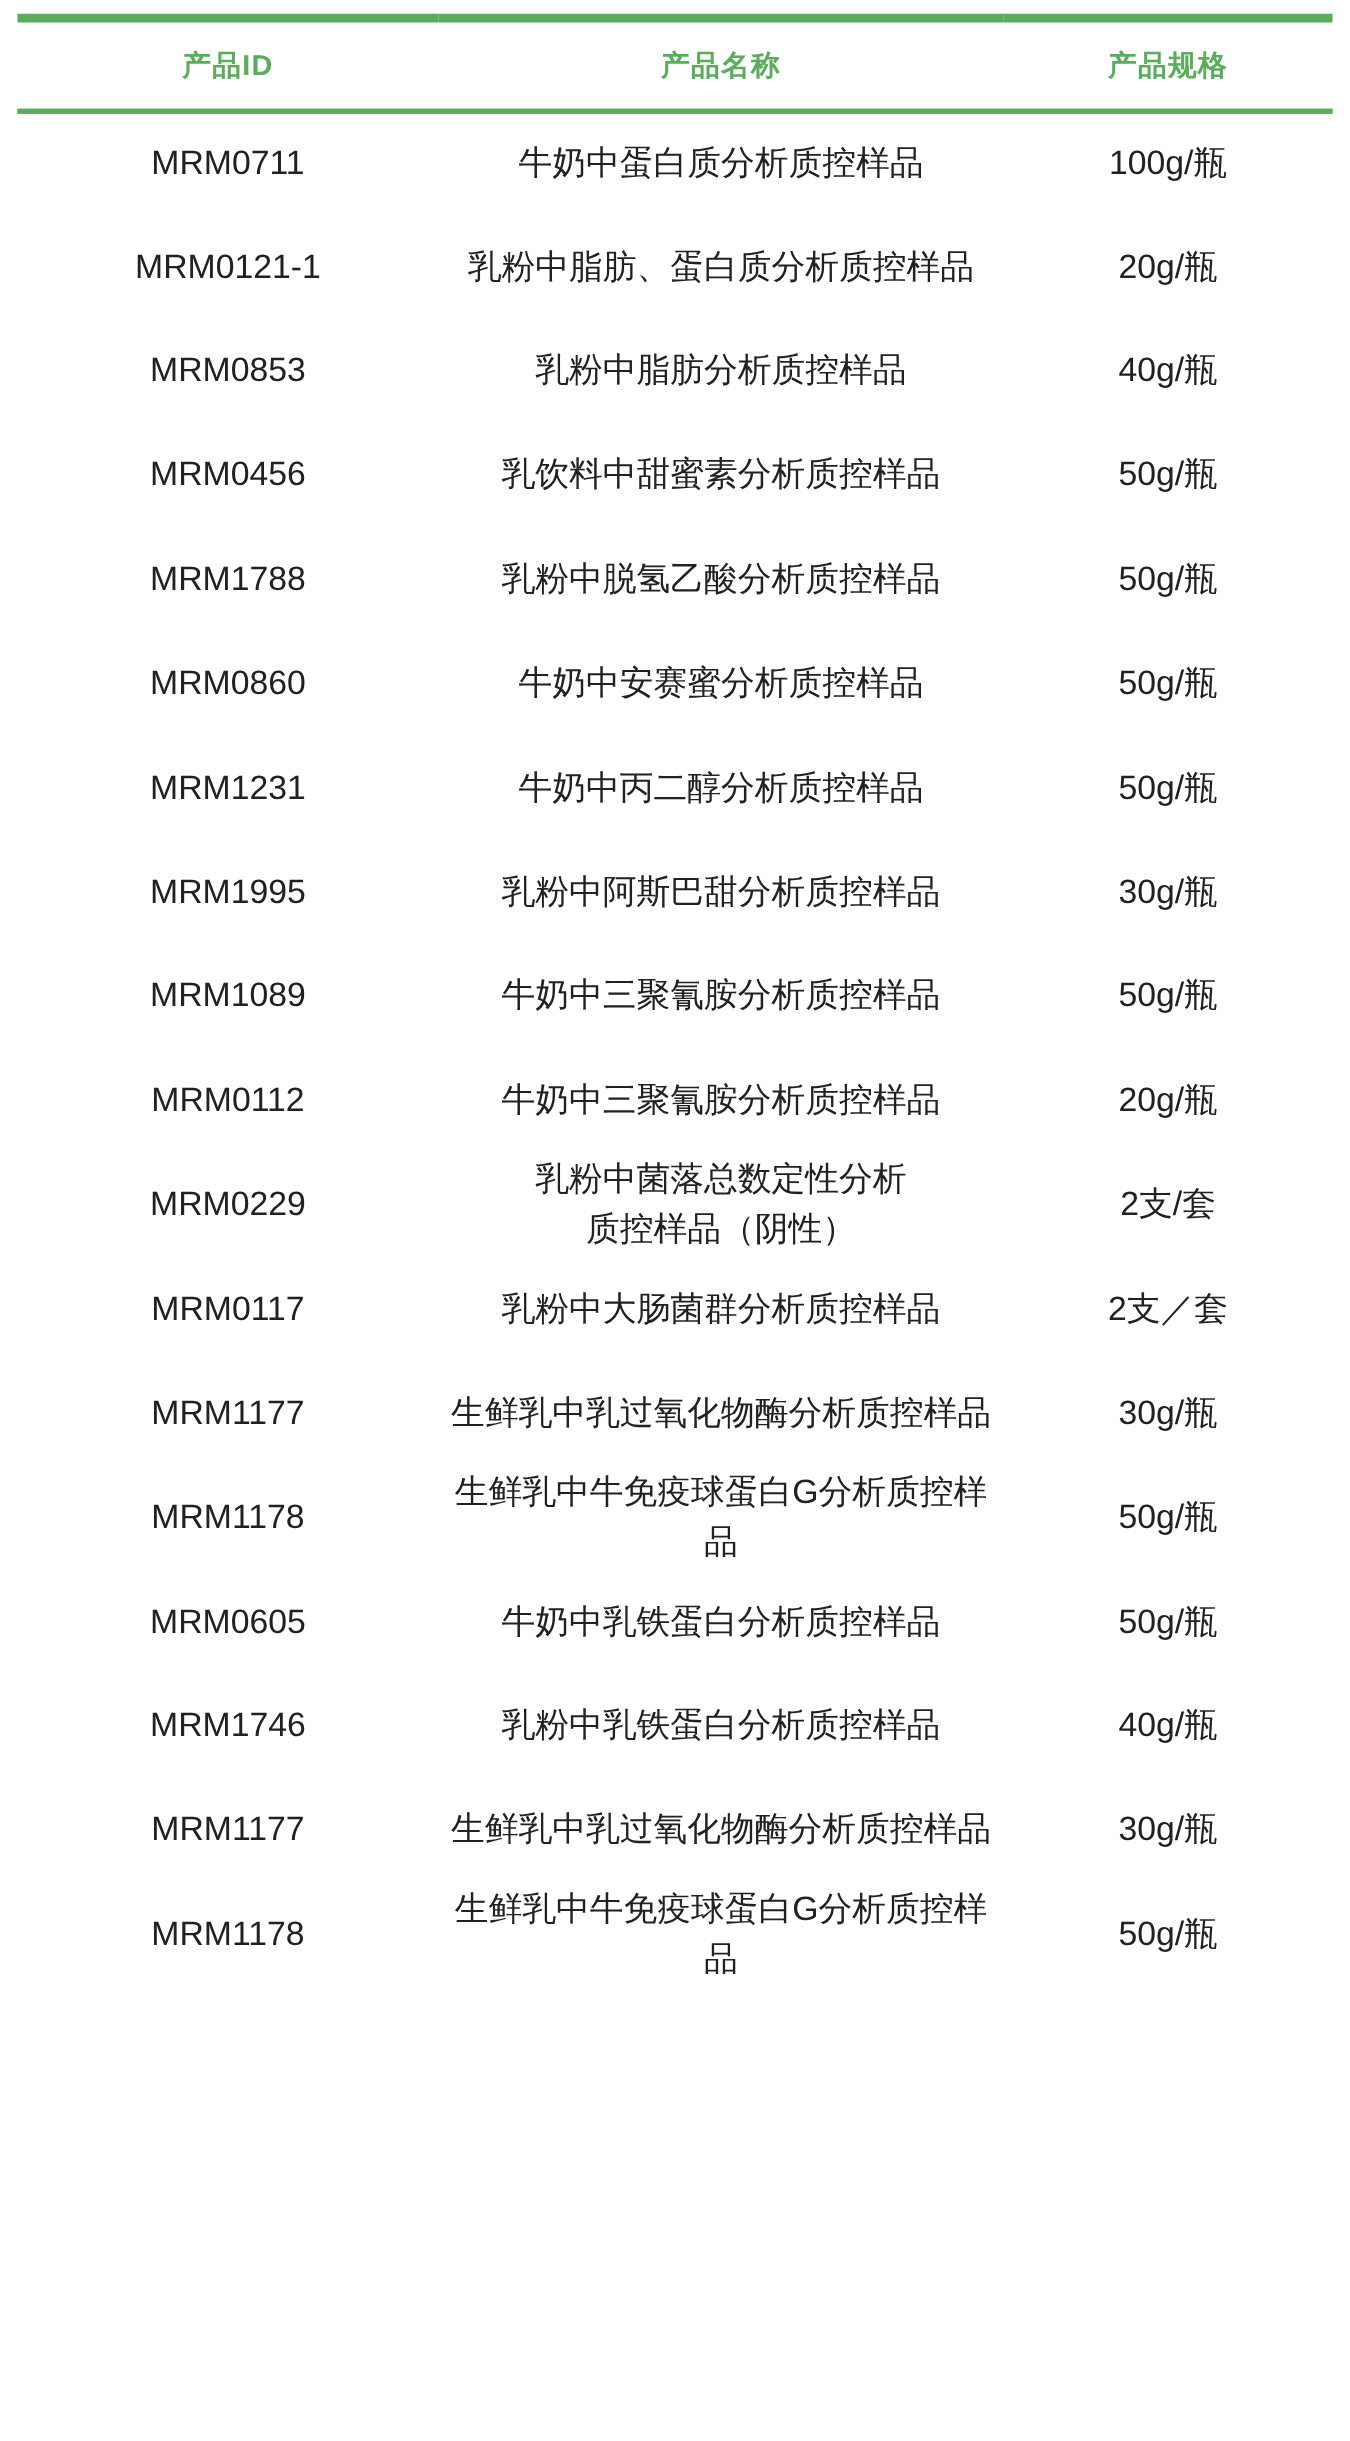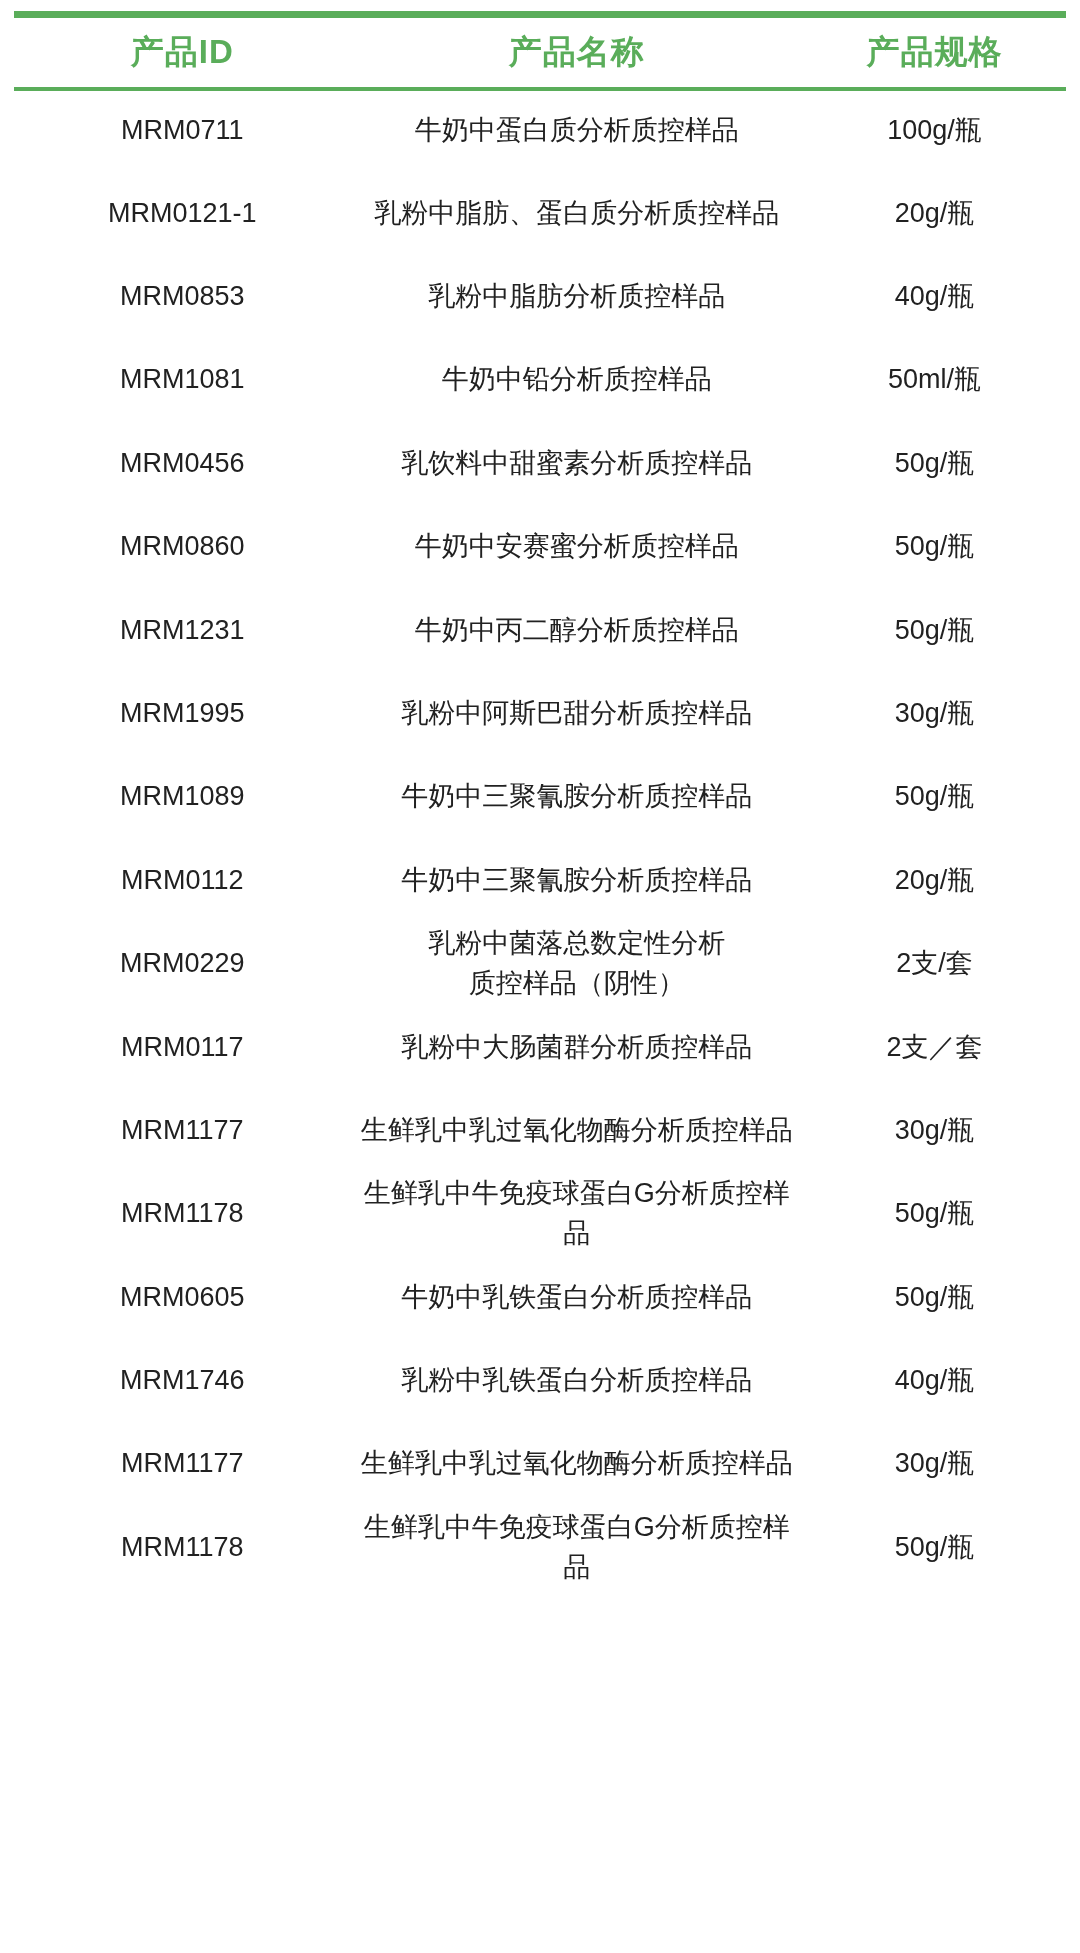--- a/index.html
+++ b/index.html
@@ -22,21 +22,21 @@
     border-top: 7px solid #5aad5a;
   }
   col.col-id   { width: 32%; }
   col.col-name { width: 43%; }
   col.col-spec { width: 25%; }
   thead th {
     height: 74px;
     vertical-align: middle;
     text-align: center;
     color: #5aad5a;
-    font-size: 33px;
+    font-size: 23px;
     font-weight: bold;
     border-bottom: 4px solid #5aad5a;
     letter-spacing: 1px;
   }
   tbody td {
     height: 83.4px;
     vertical-align: middle;
     text-align: center;
     color: #212121;
     font-size: 27px;
@@ -74,34 +74,34 @@
     <td class="cell-name">乳粉中脂肪、蛋白质分析质控样品</td>
     <td class="cell-spec">20g/瓶</td>
   </tr>
 
   <tr class="data-row">
     <td class="cell-id">MRM0853</td>
     <td class="cell-name">乳粉中脂肪分析质控样品</td>
     <td class="cell-spec">40g/瓶</td>
   </tr>
 
-  <tr class="data-row">
-    <td class="cell-id">MRM1081</td>
-    <td class="cell-name">牛奶中铅分析质控样品</td>
-    <td class="cell-spec">50ml/瓶</td>
-  </tr>
 
 
 
   <tr class="data-row">
     <td class="cell-id">MRM0456</td>
     <td class="cell-name">乳饮料中甜蜜素分析质控样品</td>
     <td class="cell-spec">50g/瓶</td>
   </tr>
 
+  <tr class="data-row">
+    <td class="cell-id">MRM1788</td>
+    <td class="cell-name">乳粉中脱氢乙酸分析质控样品</td>
+    <td class="cell-spec">50g/瓶</td>
+  </tr>
 
   <tr class="data-row">
     <td class="cell-id">MRM0860</td>
     <td class="cell-name">牛奶中安赛蜜分析质控样品</td>
     <td class="cell-spec">50g/瓶</td>
   </tr>
 
 
   <tr class="data-row">
     <td class="cell-id">MRM1231</td>

